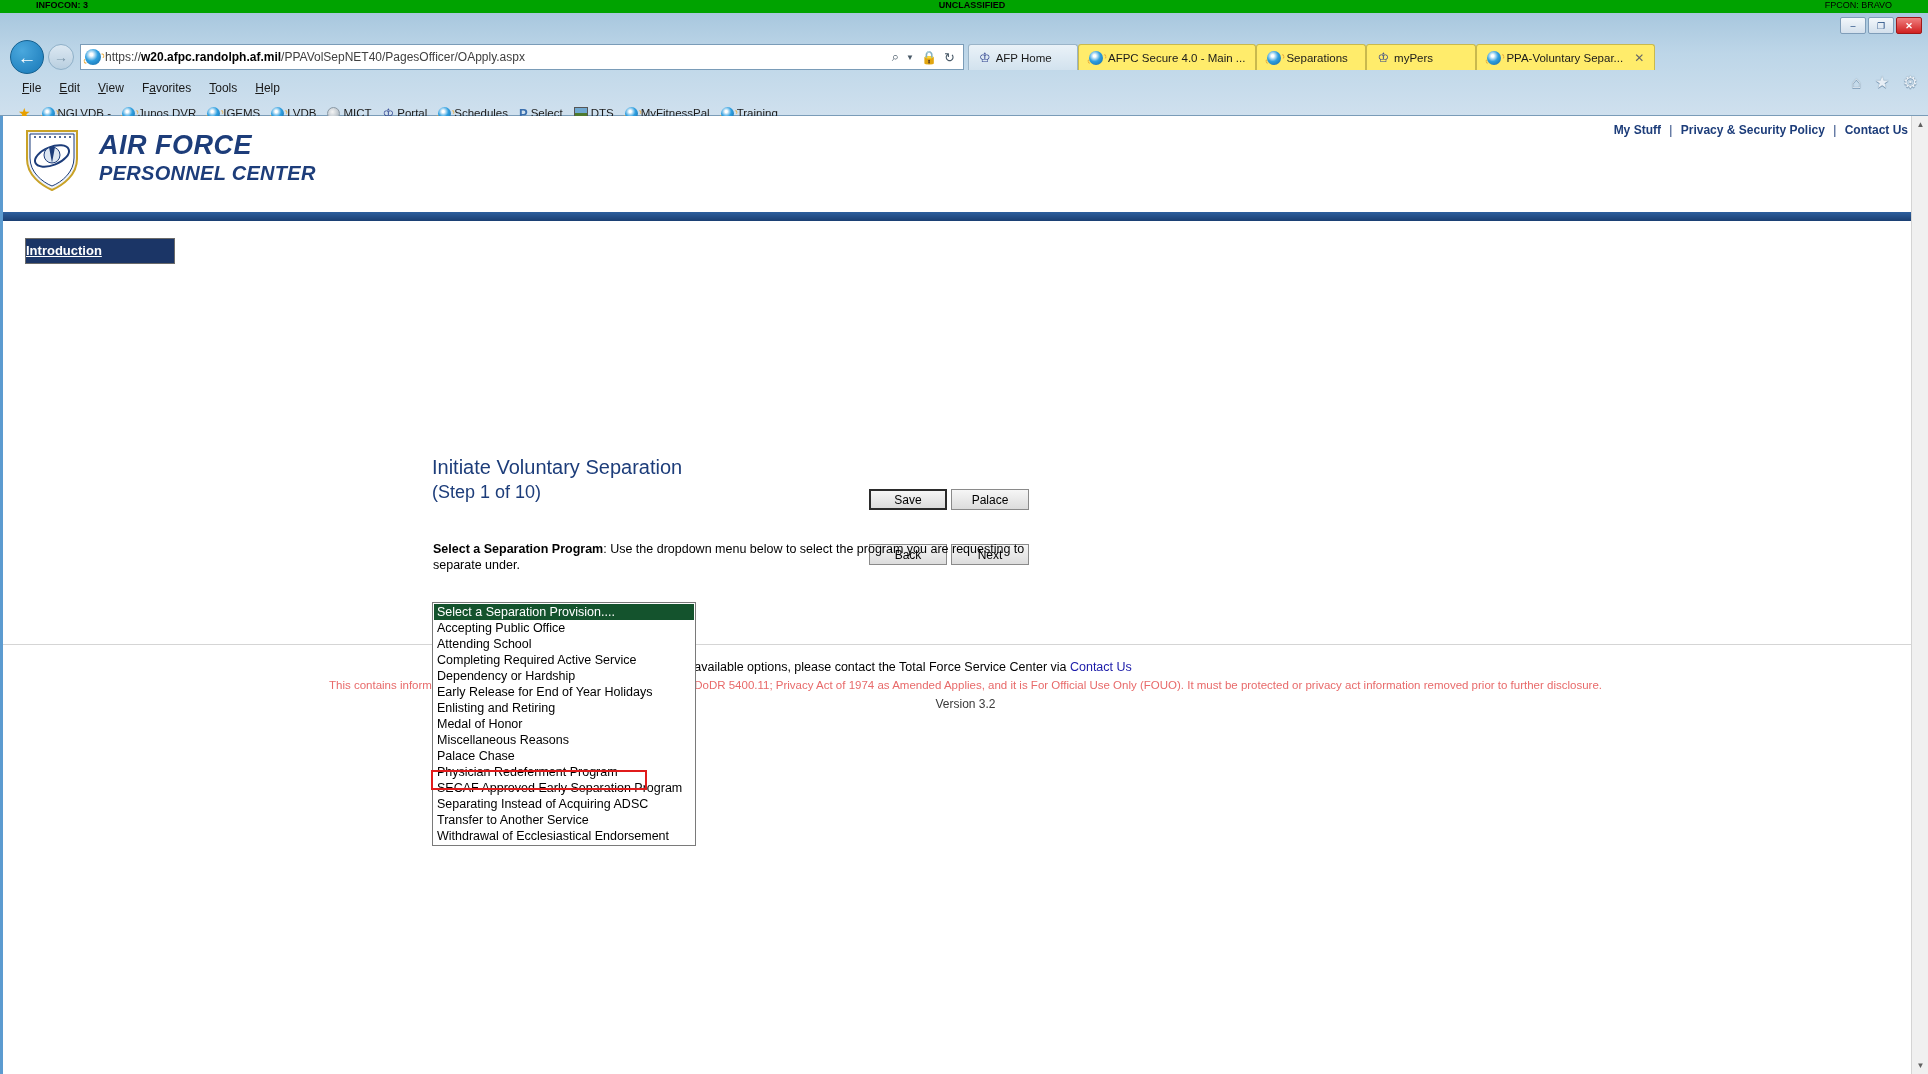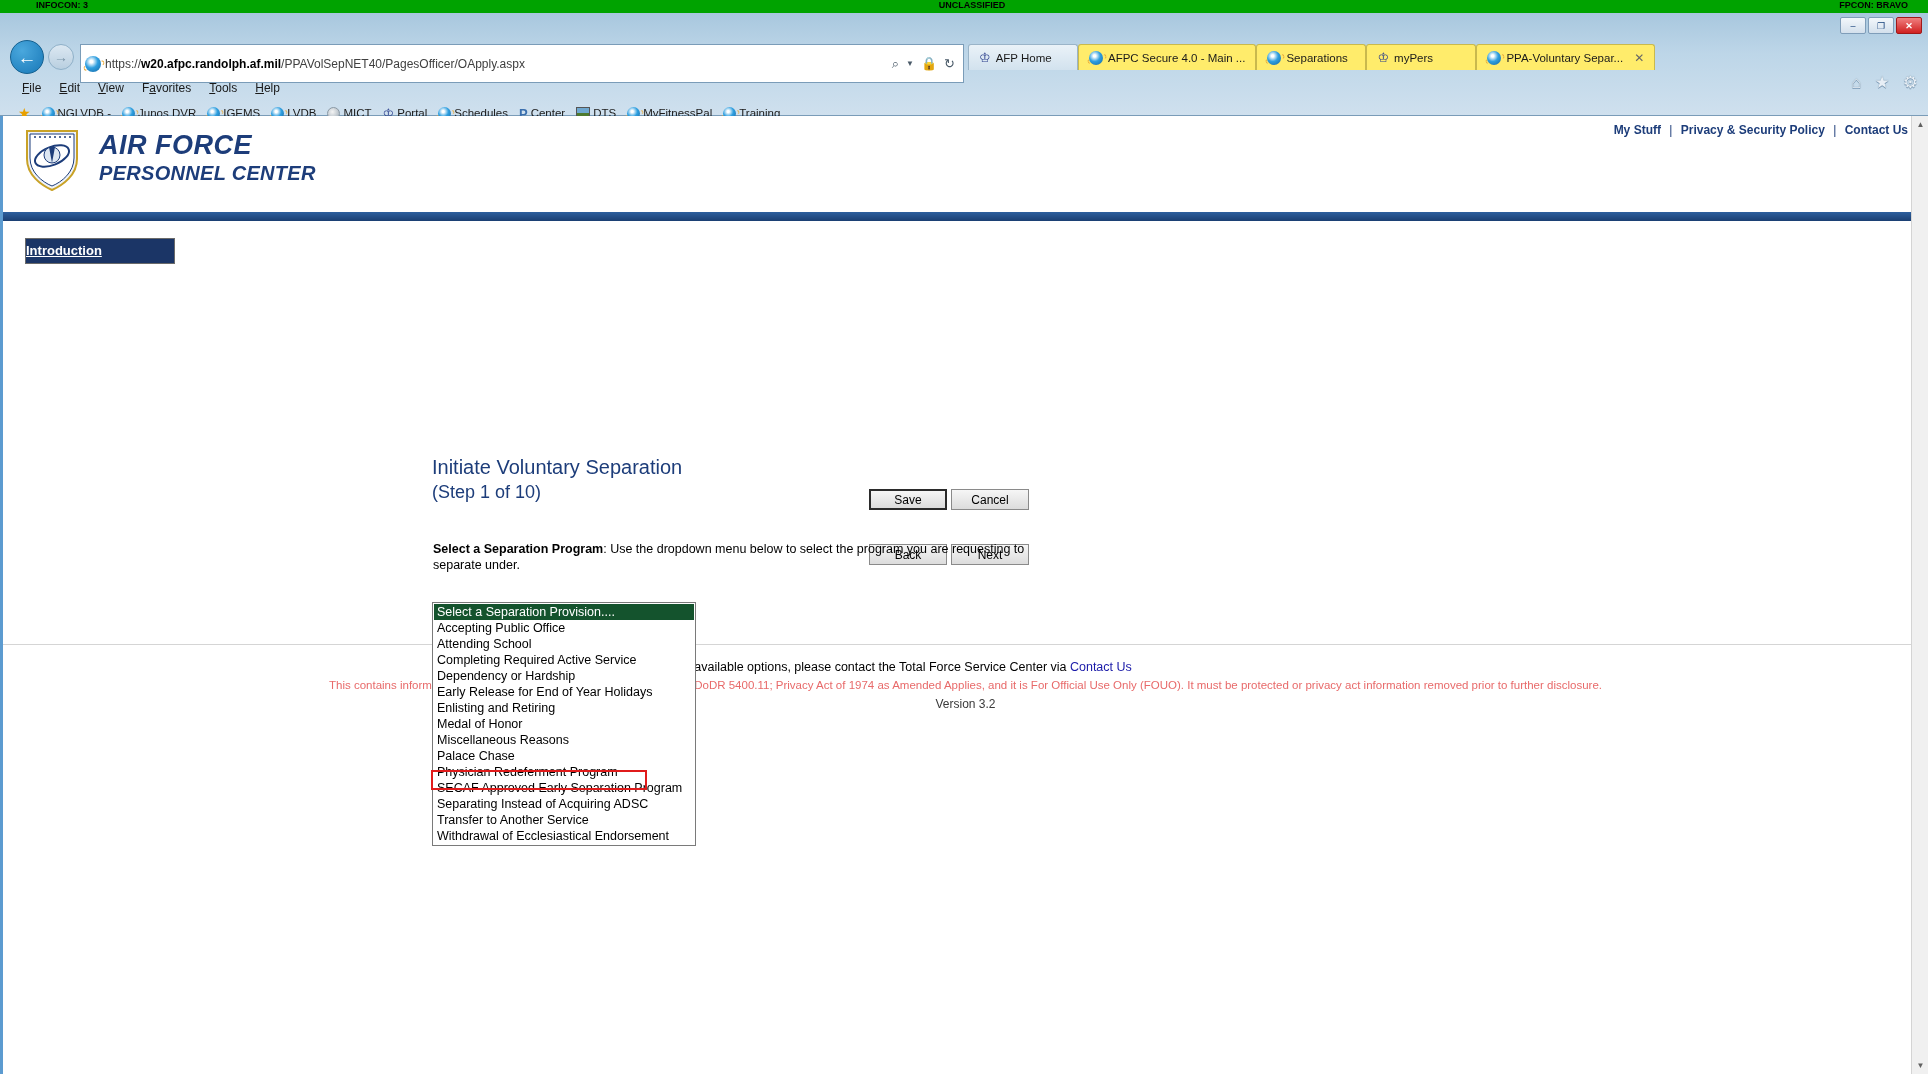--- a/index.html
+++ b/index.html
@@ -15,21 +15,21 @@
   .classification-bar {
     position: absolute; top: 0; left: 0;
     width: 1928px; height: 19px;
     background: #00a300;
     color: #000000;
     font-size: 9px;
     line-height: 13px;
   }
   .cls-left  { position: absolute; left: 36px; top: -1px; font-weight: bold; }
   .cls-mid   { position: absolute; left: 50%; transform: translateX(-50%); top: -1px; font-weight: bold; padding-left: 16px; }
-  .cls-right { position: absolute; right: 20px; top: -1px; font-weight: bold; }
+  .cls-right { position: absolute; right: 36px; top: -1px; font-weight: normal; }
 
   
   .browser {
     position: absolute; top: 13px; left: 0;
     width: 1928px; height: 103px;
     background: linear-gradient(to bottom, #a8c7de 0%, #bdd6e8 40%, #cfe0ee 100%);
     border-bottom: 1px solid #7a9cb8;
   }
   .win-controls {
     position: absolute; right: 6px; top: 4px;
@@ -63,21 +63,21 @@
   .nav-fwd {
     position: absolute; left: 48px; top: 4px;
     width: 26px; height: 26px; border-radius: 50%;
     background: linear-gradient(to bottom,#dce8f2,#b9cfe0);
     border: 1px solid #8fb0c8;
     display: flex; align-items: center; justify-content: center;
     color: #7b94a8; font-size: 14px;
   }
   .addr-bar {
     position: absolute; left: 80px; top: 4px;
-    width: 884px; height: 39px;
+    width: 884px; height: 26px;
     background: #ffffff;
     border: 1px solid #7a9cb8;
     display: flex; align-items: center;
     padding: 0 4px;
   }
   .ie-glyph {
     width: 16px; height: 16px; flex: 0 0 16px;
     border-radius: 50%;
     background: radial-gradient(circle at 40% 35%, #ffffff 10%, #2f9fe0 45%, #1464a0 100%);
     position: relative; margin-right: 4px;
@@ -415,21 +415,21 @@
     <span class="fav">
       <span class="fav-afp">♔</span>
       <span>Portal</span>
     </span>
     <span class="fav">
       <span class="fav-ie"></span>
       <span>Schedules</span>
     </span>
     <span class="fav">
       <span class="fav-p">P</span>
-      <span>Center</span>
+      <span>Select</span>
     </span>
     <span class="fav">
       <span class="fav-dts"></span>
       <span>DTS</span>
     </span>
     <span class="fav">
       <span class="fav-ie"></span>
       <span>MyFitnessPal</span>
     </span>
     <span class="fav">
@@ -482,21 +482,21 @@
       <div class="sidebar-title">Introduction</div>
     </div>
 
     <div class="page-title">
       <div>Initiate Voluntary Separation</div>
       <div class="sub">(Step 1 of 10)</div>
     </div>
 
     <div class="btn-grid">
       <div class="btn primary">Save</div>
-      <div class="btn">Cancel</div>
+      <div class="btn">Palace</div>
       <div class="btn">Back</div>
       <div class="btn">Next</div>
     </div>
 
     <div class="instructions">
       <b>Select a Separation Program</b><span>: Use the dropdown menu below to select the program you are requesting to separate under.</span>
     </div>
 
     <div class="hr-line"></div>
 

